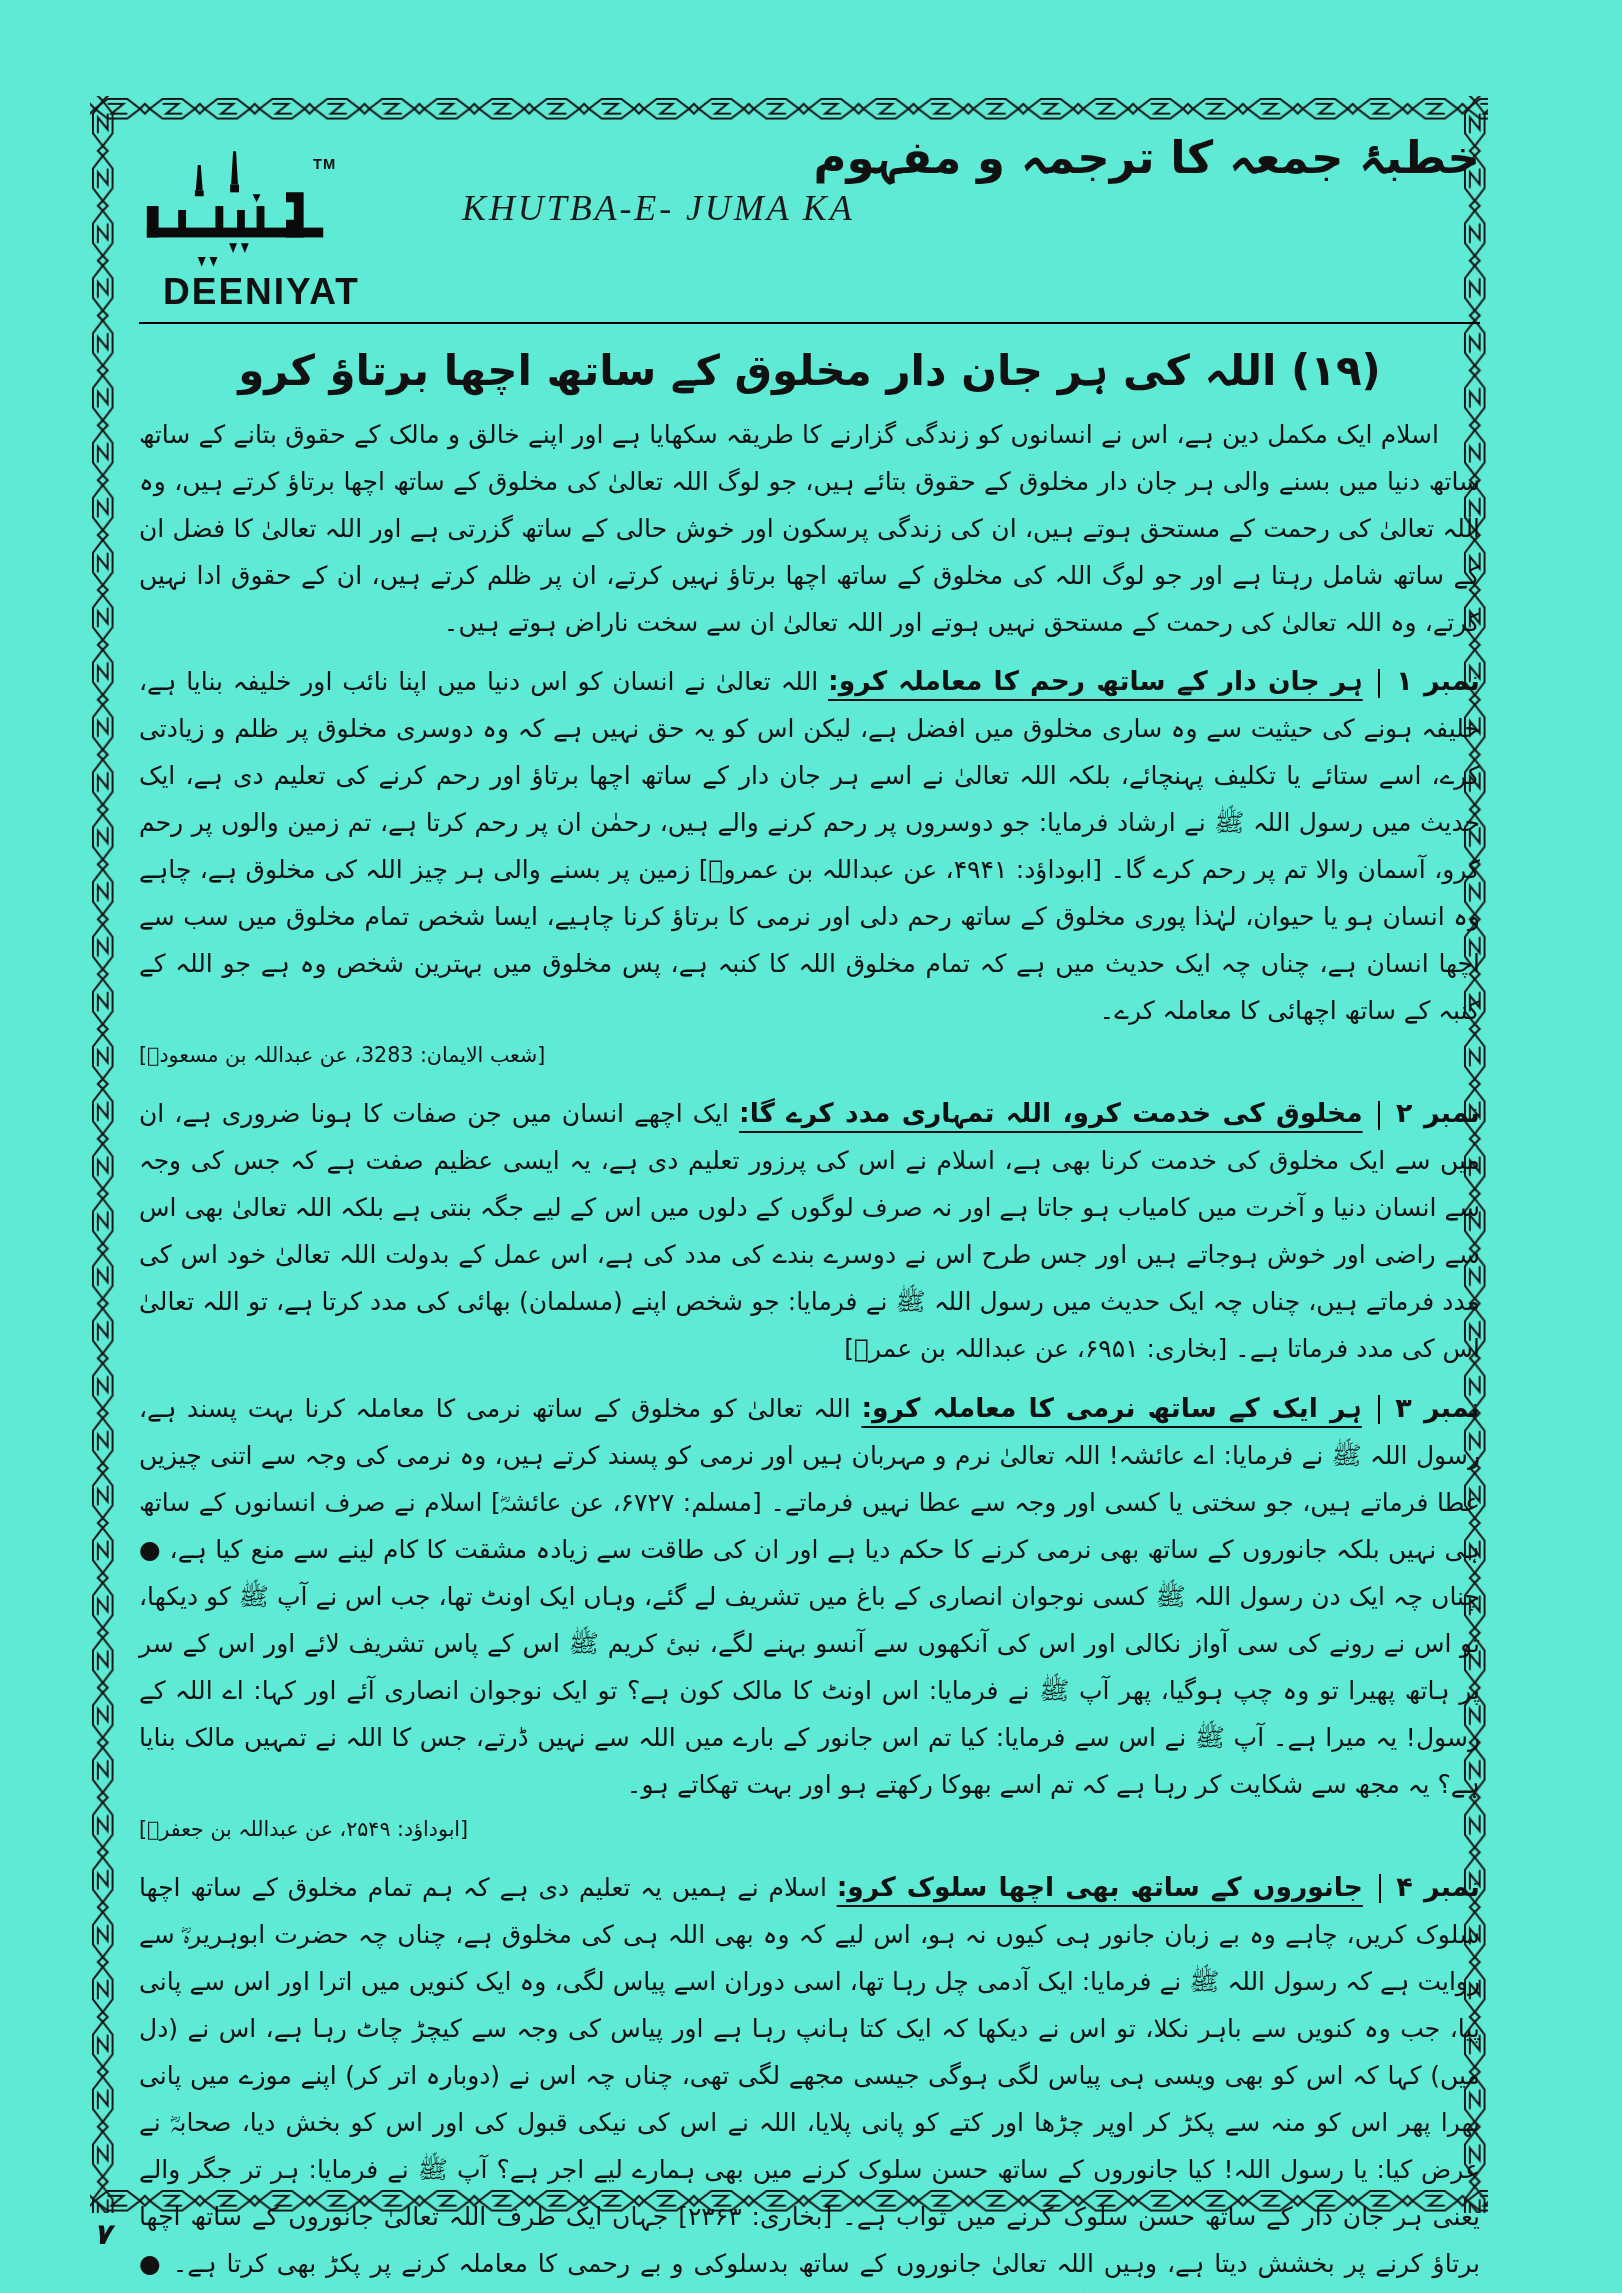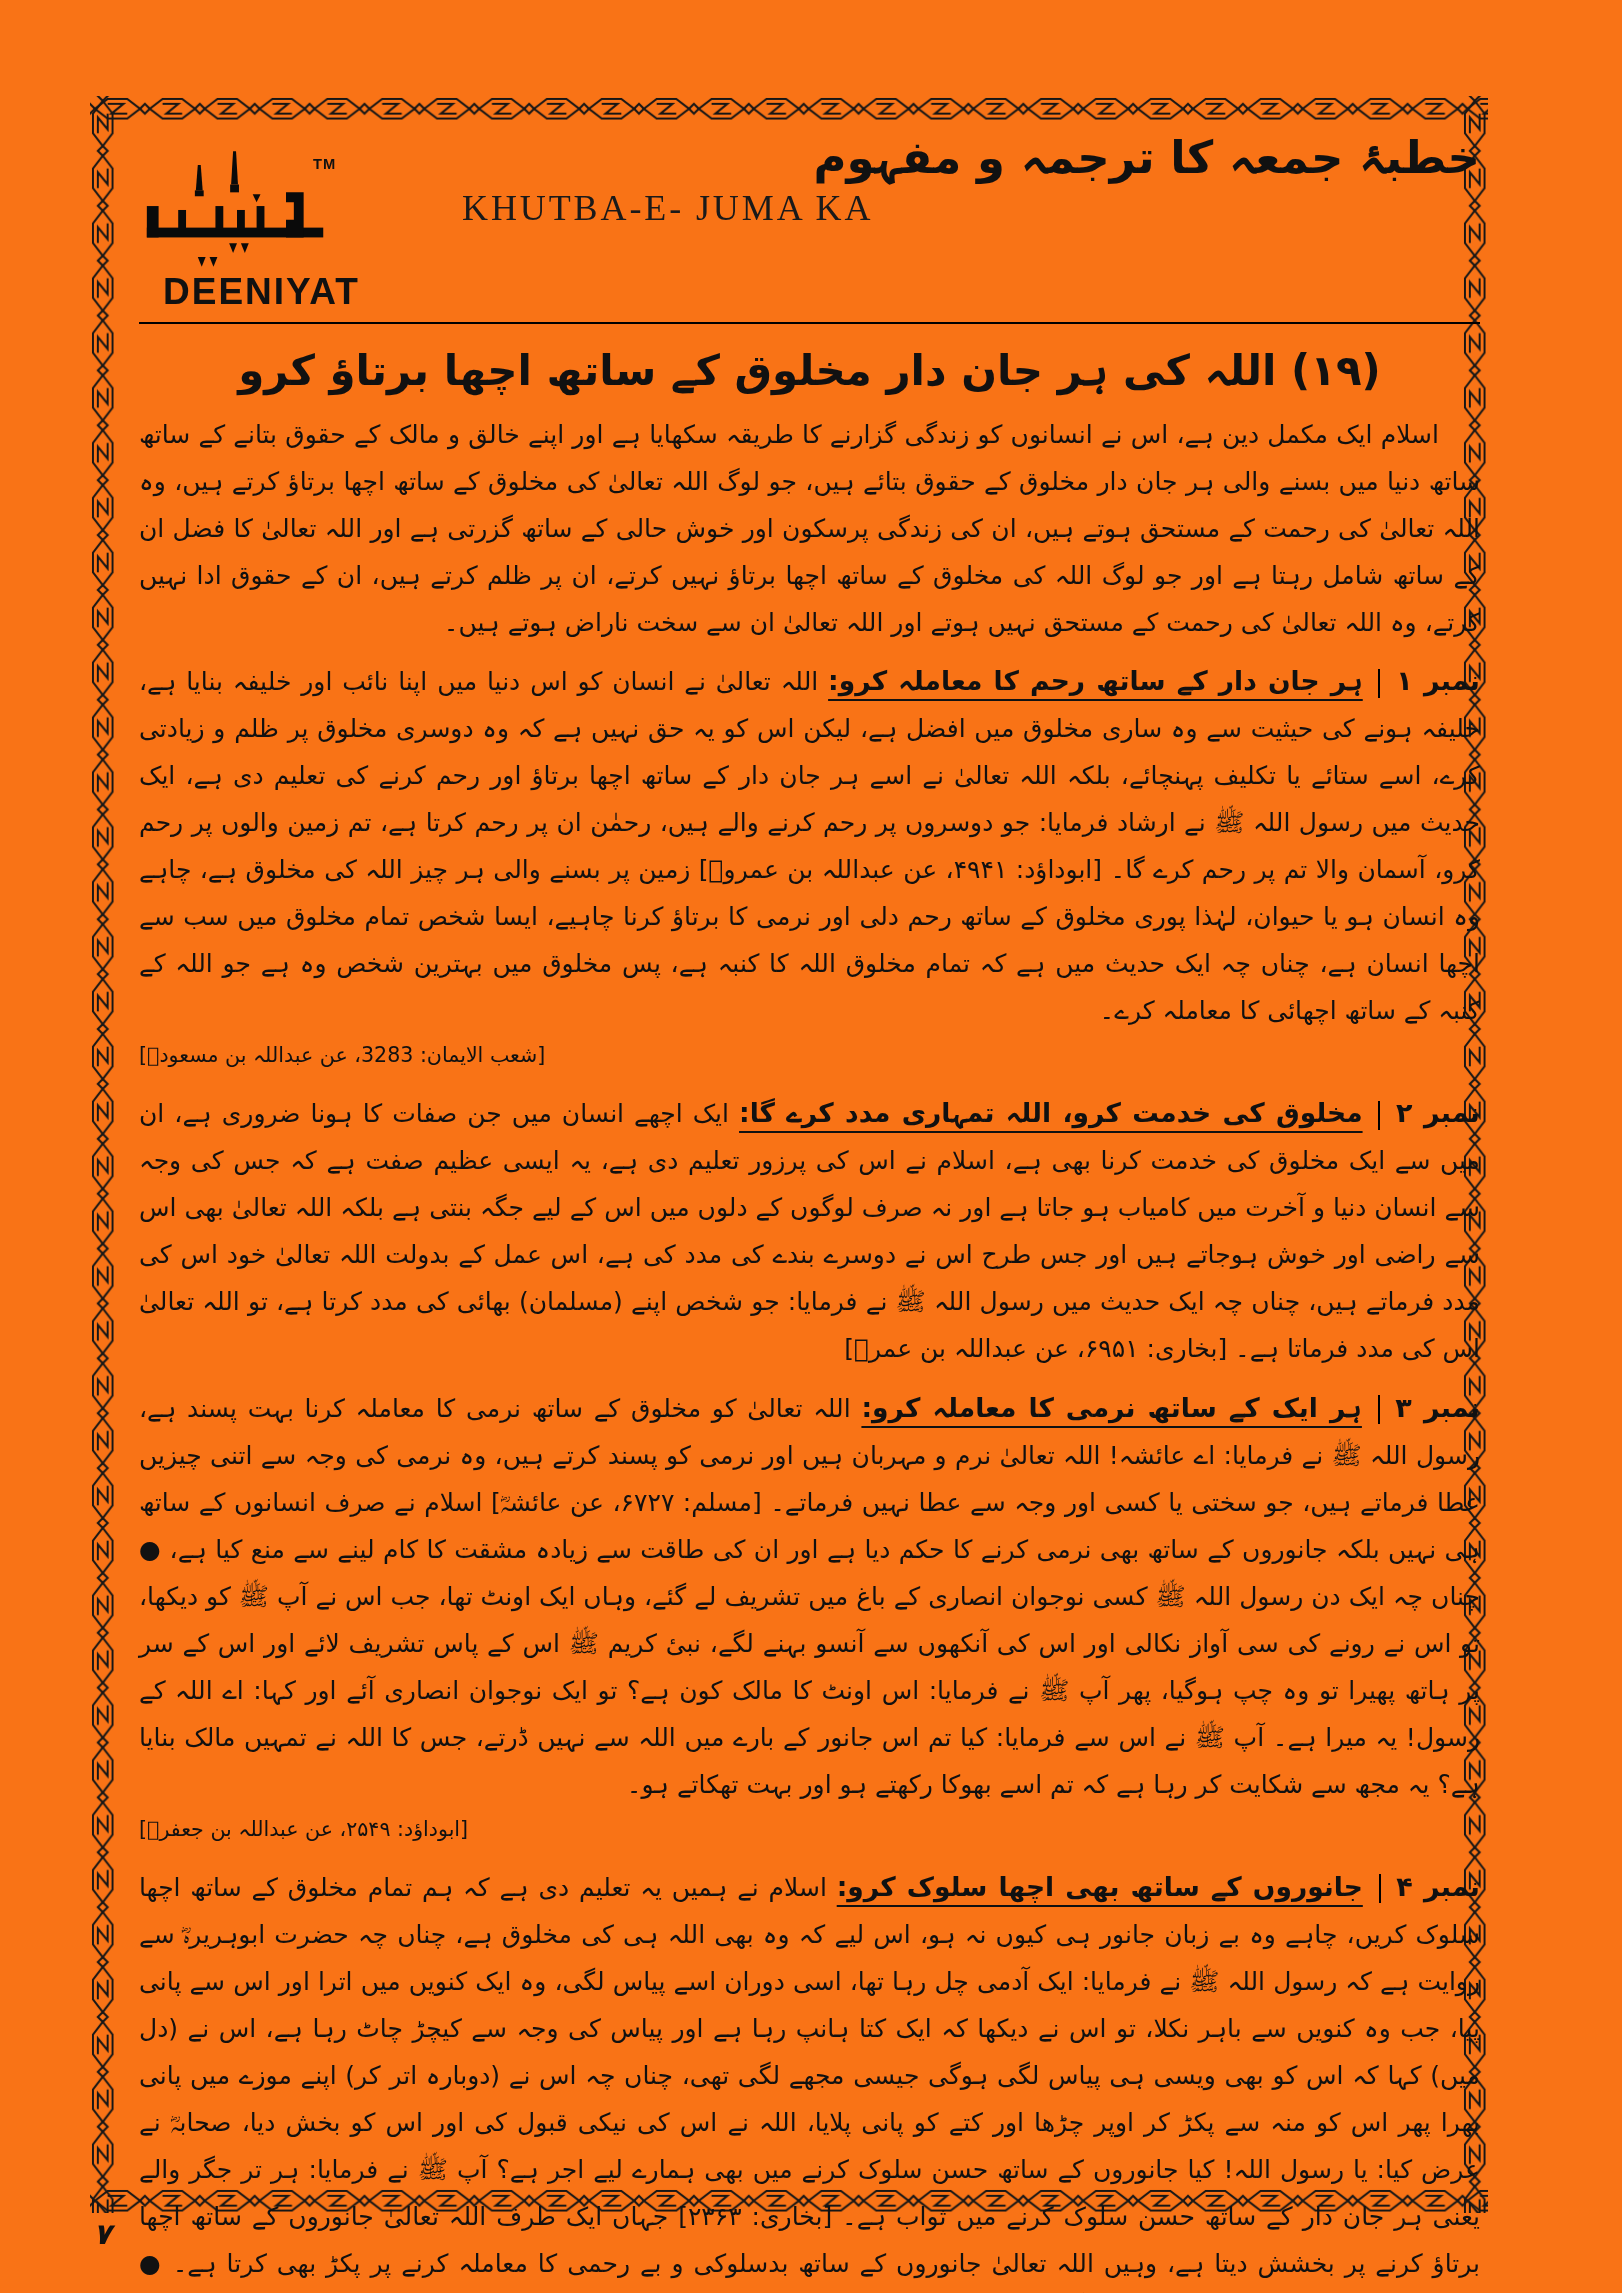--- a/index.html
+++ b/index.html
@@ -1,19 +1,19 @@
 <!DOCTYPE html>
 <html lang="ur"><head>
 <meta charset="utf-8">
 <style>
   html,body{margin:0;padding:0;background:#e8e8e8;}
   .page{
     position:relative;
     width:1622px;height:2294px;
-    background:#f97316;
+    background:#5eead4;
     font-family:"Liberation Sans",sans-serif;
     color:#111;
     overflow:hidden;
   }
   
   .frame-strip{position:absolute;display:block;}
   .frame-top{left:90px;top:96px;}
   .frame-bottom{left:90px;top:2188px;}
   .frame-left{left:90px;top:96px;}
   .frame-right{left:1462px;top:96px;}
@@ -29,21 +29,21 @@
     font-size:37px;font-weight:900;letter-spacing:2px;
     font-family:"Liberation Sans",sans-serif;margin-top:2px;margin-left:24px;
   }
   .titles{flex:1;padding-top:3.9px;}
   .title-urdu{
     direction:rtl;font-family:"DejaVu Sans",sans-serif;
     font-size:45px;font-weight:bold;line-height:1.3;
   }
   .title-en{
     font-family:"Liberation Serif",serif;
-    font-size:36px;letter-spacing:2.9px;line-height:1.18;color:#1a1a1a;
+    font-size:36px;letter-spacing:2.9px;line-height:1.18;color:#1a1a1a;font-style:italic;
   }
   .header-rule{border:0;border-top:2.5px solid #000;margin:9.8px 0 0 0;}
   .main-title{
     direction:rtl;text-align:center;
     font-family:"DejaVu Sans",sans-serif;
     font-size:42px;font-weight:bold;margin:21.6px 0 15.7px 0;
   }
   .urdu-body{
     direction:rtl;text-align:justify;
     font-family:"DejaVu Sans",sans-serif;

